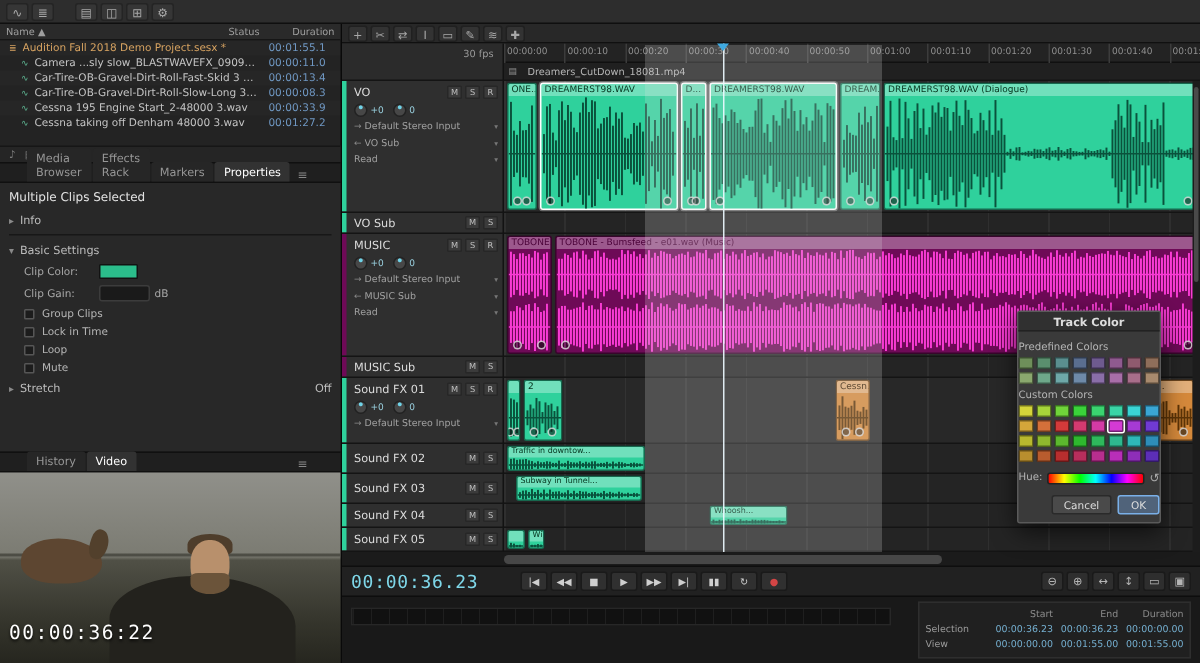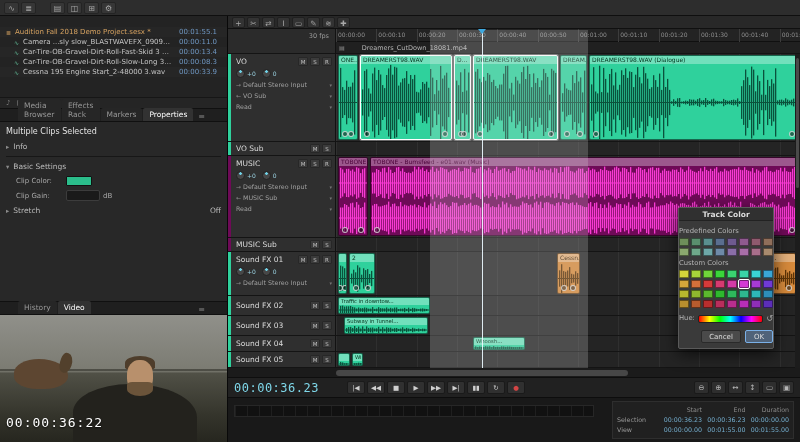--- a/index.html
+++ b/index.html
@@ -89,21 +89,21 @@
 #ruler-row{position:absolute;left:0;top:13px;right:0;height:13px;background:#232323;border-bottom:1px solid #101010}
 #fps{position:absolute;left:0;top:0;width:108px;height:13px;font-size:6.5px;color:#9a9a9a;
   text-align:right;padding:3px 6px 0 0;background:#2b2b2b;border-right:1px solid #121212}
 #ruler{position:absolute;left:108px;top:0;right:0;height:13px;overflow:hidden}
 .rlabel{position:absolute;top:2px;font-size:6px;color:#8f8f8f;white-space:nowrap}
 .rtick{position:absolute;top:0;bottom:0;width:1px;background:#3c3c3c}
 #video-track-row{position:absolute;left:0;top:26px;right:0;height:12px}
 #vhead{position:absolute;left:0;top:0;width:108px;height:12px;background:#2b2b2b;
   border-right:1px solid #121212;border-bottom:1px solid #141414}
 #vlane{position:absolute;left:108px;top:0;right:0;height:12px;background:#202020;
-  border-bottom:1px solid #141414;display:flex;align-items:center;gap:17px;padding:0 3px;
+  border-bottom:1px solid #141414;display:flex;align-items:center;gap:7px;padding:0 3px;
   font-size:6.5px;color:#b5b5b5;white-space:nowrap;overflow:hidden}
 #vlane .vt-icon{color:#8f8f8f;font-size:6px}
 
 #tracks{position:absolute;left:0;top:38px;right:0;height:314px;overflow:hidden}
 .trackrow{display:flex}
 .thead{width:108px;position:relative;background:#2f2f2f;border-right:1px solid #121212;
   border-bottom:1px solid #141414;padding:1px 3px 1px 8px;overflow:hidden;flex:none}
 .ttab{position:absolute;left:0;top:0;bottom:0;width:3px}
 .trow{display:flex;align-items:center;height:12px;gap:2px;overflow:hidden}
 .trow.fill{height:100%}
@@ -193,20 +193,27 @@
       <span class="tb-icon">∿</span>
       <span class="tb-icon">≣</span>
       <span class="tb-gap"></span>
       <span class="tb-icon">▤</span>
       <span class="tb-icon">◫</span>
       <span class="tb-icon">⊞</span>
       <span class="tb-icon">⚙</span>
     </div>
 
   <div id="left-panel">
+    <div id="files-header">
+      <span class="col-name">
+        <span>Name</span> <span>▲</span>
+      </span>
+      <span class="col-status">Status</span>
+      <span class="col-dur">Duration</span>
+    </div>
     <div id="file-rows">
         <div class="frow session">
           <span class="ficon" style="color: rgb(215, 163, 97);">≣</span>
           <span class="fname">Audition Fall 2018 Demo Project.sesx *</span>
           <span class="fdur">00:01:55.1</span>
         </div>
         <div class="frow indent">
           <span class="ficon" style="color: rgb(95, 184, 148);">∿</span>
           <span class="fname">Camera ...sly slow_BLASTWAVEFX_09092 48000 3.wav</span>
           <span class="fdur">00:00:11.0</span>
@@ -218,20 +225,25 @@
         </div>
         <div class="frow indent">
           <span class="ficon" style="color: rgb(95, 184, 148);">∿</span>
           <span class="fname">Car-Tire-OB-Gravel-Dirt-Roll-Slow-Long 3 48000 3.wav</span>
           <span class="fdur">00:00:08.3</span>
         </div>
         <div class="frow indent">
           <span class="ficon" style="color: rgb(95, 184, 148);">∿</span>
           <span class="fname">Cessna 195 Engine Start_2-48000 3.wav</span>
           <span class="fdur">00:00:33.9</span>
+        </div>
+        <div class="frow indent">
+          <span class="ficon" style="color: rgb(95, 184, 148);">∿</span>
+          <span class="fname">Cessna taking off Denham 48000 3.wav</span>
+          <span class="fdur">00:01:27.2</span>
         </div>
       </div>
     <div id="files-footer">
         <span>♪</span>
         <span>▤</span>
         <span>↻</span>
       </div>
 
     <div id="panel-tabs">
         <span class="ptab">Media Browser</span>
@@ -254,20 +266,38 @@
       </div>
       <div class="prop-field">
         <span class="plabel">Clip Color:</span>
         <span class="pswatch" id="clip-color-swatch" style="background: rgb(43, 189, 139);"></span>
       </div>
       <div class="prop-field">
         <span class="plabel">Clip Gain:</span>
         <span class="pinput"></span>
         <span class="punit">dB</span>
       </div>
+      <div id="prop-checkboxes">
+          <div class="cbrow">
+            <span class="cbbox"></span>
+            <span class="cblabel">Group Clips</span>
+          </div>
+          <div class="cbrow">
+            <span class="cbbox"></span>
+            <span class="cblabel">Lock in Time</span>
+          </div>
+          <div class="cbrow">
+            <span class="cbbox"></span>
+            <span class="cblabel">Loop</span>
+          </div>
+          <div class="cbrow">
+            <span class="cbbox"></span>
+            <span class="cblabel">Mute</span>
+          </div>
+        </div>
       <div class="prop-row">
         <span class="chev">▸</span>
         <span>Stretch</span>
         <span class="pright">Off</span>
       </div>
     </div>
 
     <div id="bottom-tabs">
         <span class="ptab">History</span>
         <span class="ptab active">Video</span>

